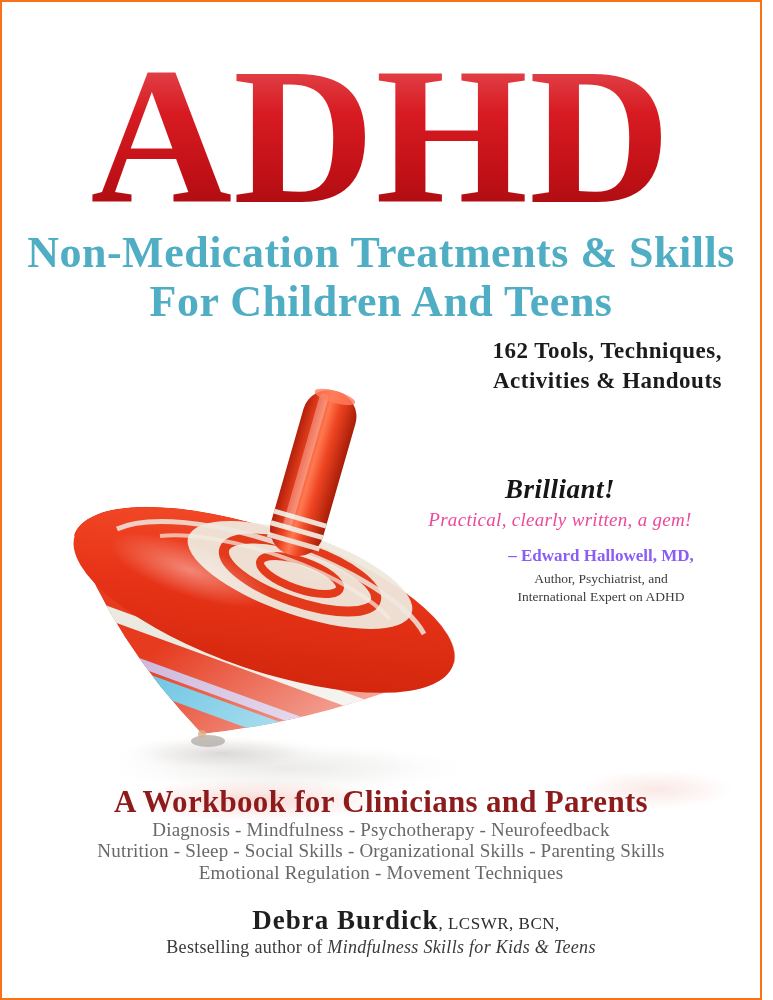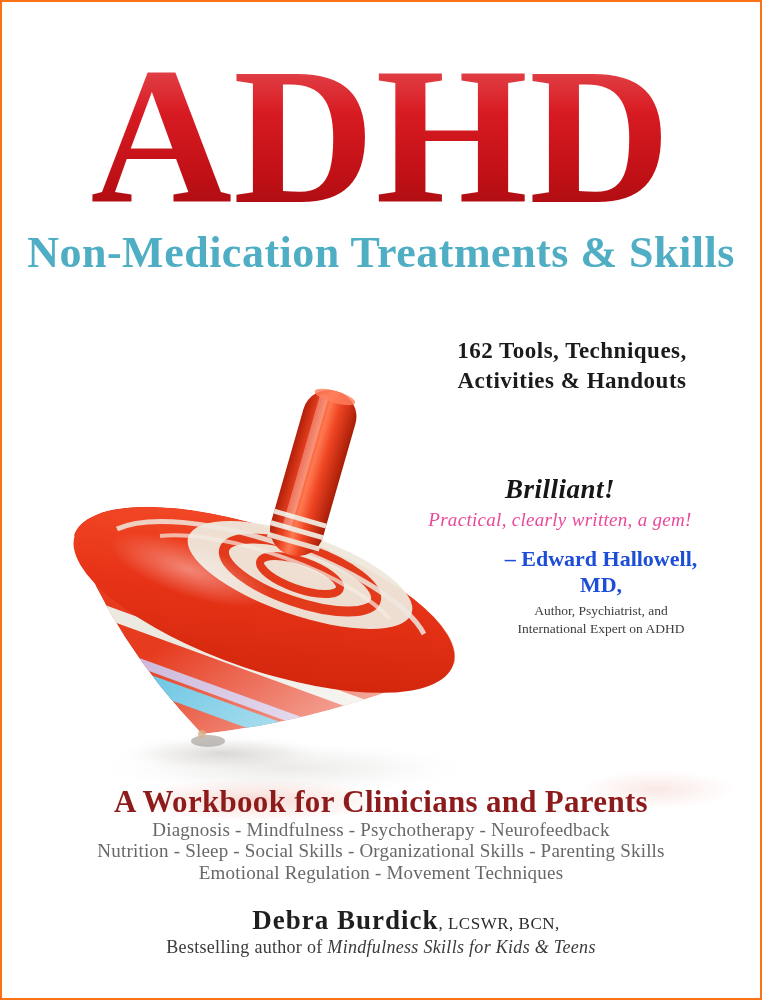--- a/index.html
+++ b/index.html
@@ -40,31 +40,31 @@
     font-size:44px;
     font-weight:bold;
     color:#4fadc4;
     line-height:1.12;
     letter-spacing:0.5px;
   }
 
   
   .tools{
     left:420px;top:334px;width:300px;
-    text-align:center;
+    text-align:right;
     font-size:23px;font-weight:bold;color:#1b1b1b;
     line-height:1.3;letter-spacing:0.5px;
   }
 
   
   .quote{left:408px;top:472px;width:300px;text-align:center;}
   .quote-headline{font-size:27px;font-weight:bold;font-style:italic;color:#161616;letter-spacing:0.5px;}
   .quote-body{font-size:19px;font-style:italic;color:#ec4899;margin-top:4px;letter-spacing:0.3px;}
   .quote-attr-block{margin-top:15px;margin-left:82px;width:218px;text-align:center;}
-  .quote-attr{font-size:22px;font-weight:bold;color:#1d4ed8;}
+  .quote-attr{font-size:17px;font-weight:bold;color:#8b5cf6;}
   .quote-role{font-size:13.5px;color:#3c3c3c;line-height:1.3;margin-top:4px;}
 
   
   .blur{pointer-events:none;}
   .blur-left{left:70px;top:768px;width:370px;height:60px;
     background:radial-gradient(ellipse 50% 50% at 50% 50%, rgba(236,160,145,0.38), rgba(255,255,255,0) 70%);}
   .blur-right{left:545px;top:760px;width:220px;height:55px;
     background:radial-gradient(ellipse 50% 50% at 50% 50%, rgba(238,180,168,0.30), rgba(255,255,255,0) 70%);}
   .workbook{
     top:782px;
@@ -84,20 +84,21 @@
 </style>
 </head>
 <body>
 
 <div class="cover">
 
   <div class="abs centered title">ADHD</div>
 
   <div class="abs centered subtitle">
     <div>Non-Medication Treatments &amp; Skills</div>
+    <div>For Children And Teens</div>
   </div>
 
   <div class="abs tools">
     <div>162 Tools, Techniques,</div>
     <div>Activities &amp; Handouts</div>
   </div>
 
   <svg class="abs" style="left:48px;top:383px;" width="430" height="405" viewBox="0 0 430 405" aria-hidden="true">
     <defs>
       <radialGradient id="shadG" cx="50%" cy="50%" r="50%">

